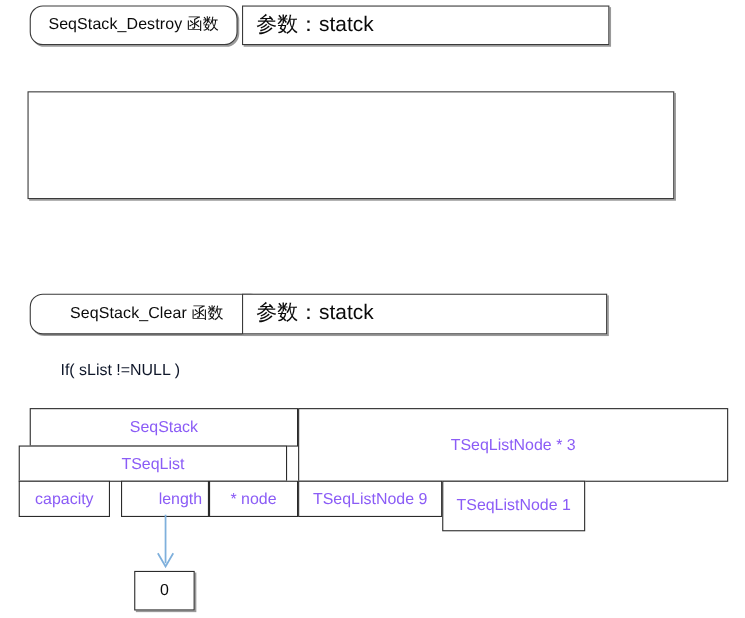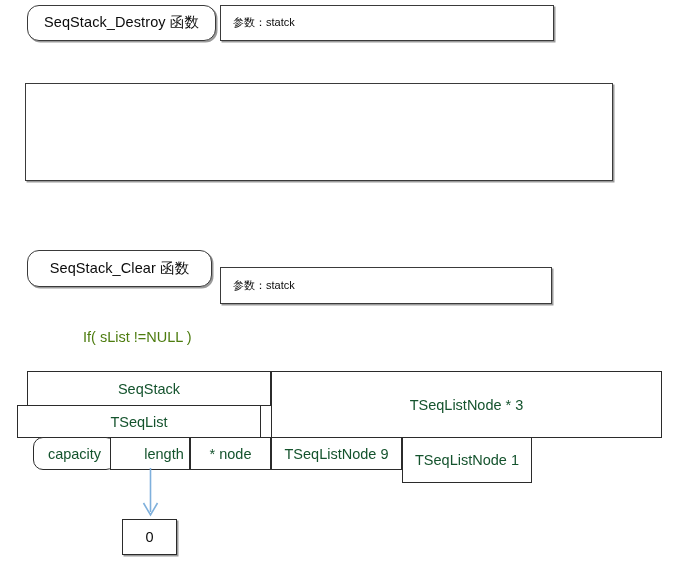--- a/index.html
+++ b/index.html
@@ -41,50 +41,49 @@
   .pad-left { padding-left: 12px; }
   .center   { justify-content: center; text-align: center; }
 
   
   .fn-name {
     font-size: 14.5px;
     letter-spacing: 0.1px;
     border-radius: 12px;
   }
   .fn-args {
-    font-size: 11px;
+    font-size: 19px;
   }
 
   
   .empty-body {
     border: 1px solid #3a3a3a;
     box-shadow: 1.5px 1.5px 0 0 #9a9a9a;
   }
 
   
   .plain-text {
     position: absolute;
     font-size: 14.5px;
-    color: #4d7c0f;
+    color: #0f172a;
     white-space: nowrap;
-    margin-left: 28px;
   }
 
   
   .cellbox {
     position: absolute;
     box-sizing: border-box;
     background: #ffffff;
     border: 1px solid #2b2b2b;
     display: flex;
     align-items: center;
     justify-content: center;
     text-align: center;
     font-size: 14.5px;
-    color: #14532d;
+    color: #8b5cf6;
   }
 
   
   .arrow-svg {
     position: absolute;
     overflow: visible;
   }
 
   .value-box {
     position: absolute;
@@ -108,21 +107,21 @@
   </div>
 
   <div class="abox shadowed fn-args pad-left" style="left:220px; top:5px; width:334px; height:36px;">
     <span class="txt">参数：statck</span>
   </div>
 
   <div class="abox empty-body" style="left:25px; top:83px; width:588px; height:98px;">
     <span class="txt pad-left"></span>
   </div>
 
-  <div class="abox shadowed fn-name center" style="left:27px; top:250px; width:185px; height:37px;">
+  <div class="abox shadowed fn-name center" style="left:27px; top:267px; width:213px; height:37px;">
     <span class="txt">SeqStack_Clear 函数</span>
   </div>
 
   <div class="abox shadowed fn-args pad-left" style="left:220px; top:267px; width:332px; height:37px;">
     <span class="txt">参数：statck</span>
   </div>
 
   <div class="plain-text" style="left:55px; top:329px;">If( sList !=NULL )</div>
 
   <div class="cellbox" style="left:27px; top:371px; width:244px; height:35px;">
@@ -130,21 +129,21 @@
   </div>
 
   <div class="cellbox" style="left:17px; top:405px; width:244px; height:33px;">
     <span>TSeqList</span>
   </div>
 
   <div class="cellbox" style="left:271px; top:371px; width:391px; height:67px;">
     <span>TSeqListNode * 3</span>
   </div>
 
-  <div class="cellbox" style="left:33px; top:437px; width:83px; height:33px;border-radius:10px;">
+  <div class="cellbox" style="left:17px; top:437px; width:83px; height:33px;">
     <span>capacity</span>
   </div>
   <div class="cellbox" style="left:110px; top:437px; width:80px; height:33px;padding-left:28px;">
     <span>length</span>
   </div>
   <div class="cellbox" style="left:190px; top:437px; width:81px; height:33px;">
     <span>* node</span>
   </div>
 
   <div class="cellbox" style="left:271px; top:437px; width:131px; height:33px;">

